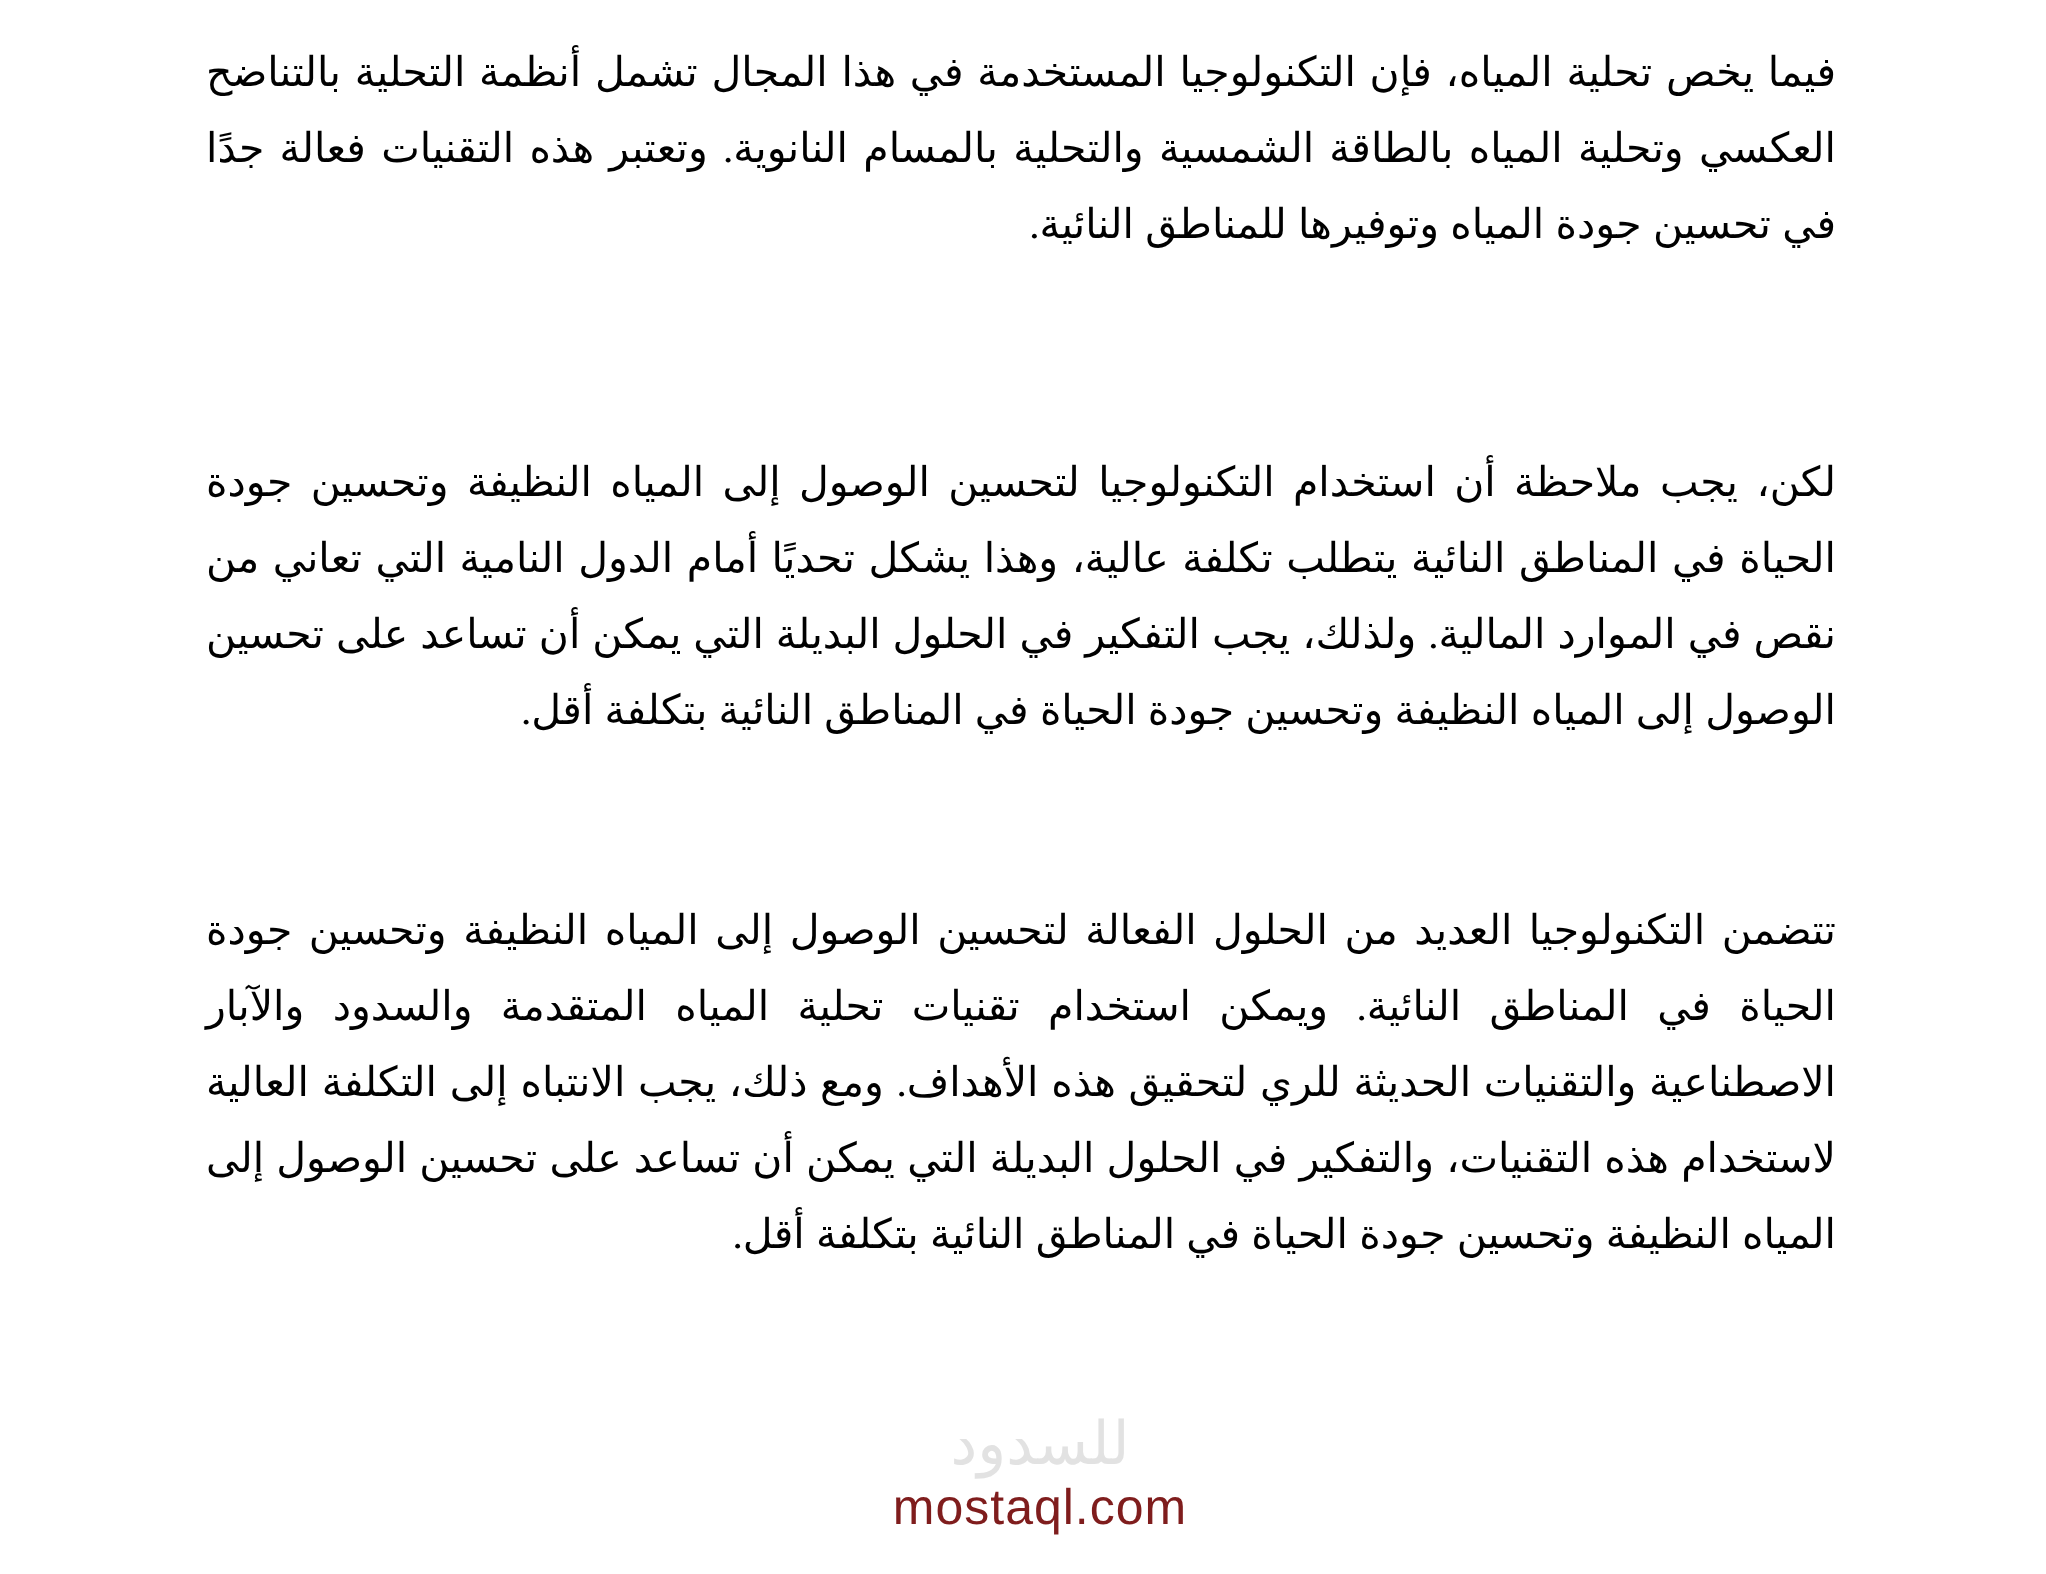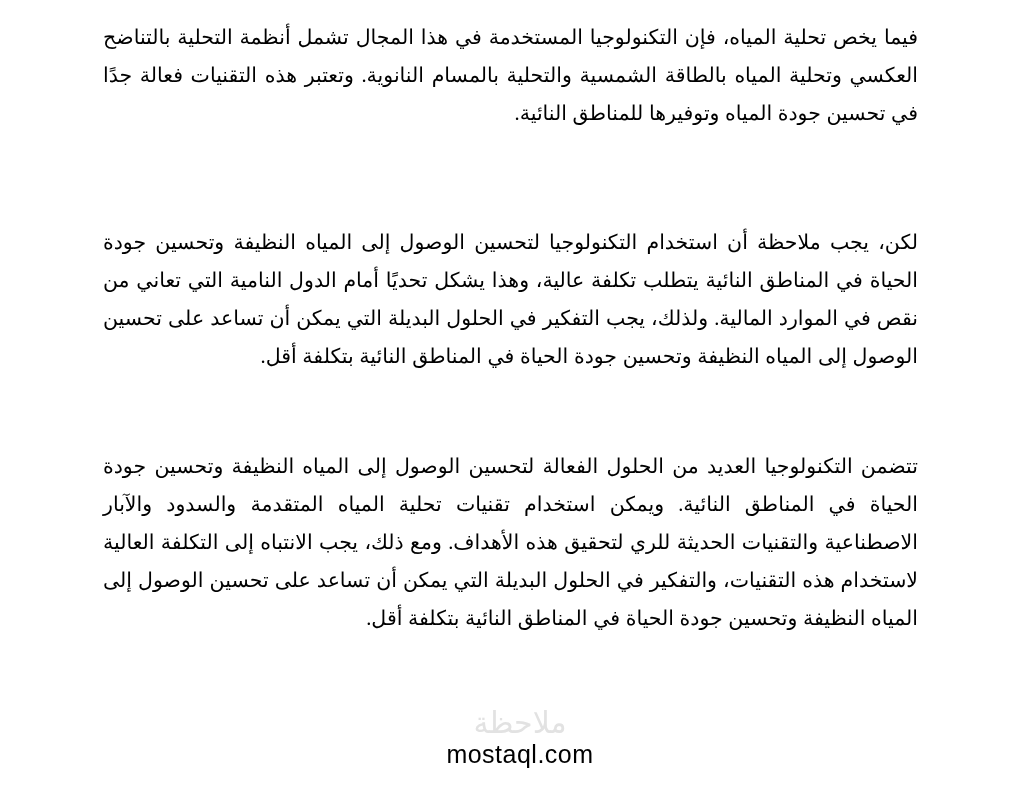--- a/index.html
+++ b/index.html
@@ -59,21 +59,21 @@
     font-family: "DejaVu Sans", sans-serif;
     font-size: 30px;
     color: #e2e2e2;
     line-height: 34px;
     letter-spacing: 1px;
     direction: rtl;
   }
   .watermark .wm-en {
     font-family: "Liberation Sans", sans-serif;
     font-size: 25px;
-    color: #000000;
+    color: #7f1d1d;
     line-height: 27px;
     letter-spacing: 0.5px;
     direction: ltr;
     margin-top: 1px;
   }
 </style>
 </head>
 <body>
 
 <div class="page">
@@ -89,17 +89,17 @@
 
     <p class="para">لكن، يجب ملاحظة أن استخدام التكنولوجيا لتحسين الوصول إلى المياه النظيفة وتحسين جودة الحياة في المناطق النائية يتطلب تكلفة عالية، وهذا يشكل تحديًا أمام الدول النامية التي تعاني من نقص في الموارد المالية. ولذلك، يجب التفكير في الحلول البديلة التي يمكن أن تساعد على تحسين الوصول إلى المياه النظيفة وتحسين جودة الحياة في المناطق النائية بتكلفة أقل.</p>
 
     <div class="gap-large2"></div>
 
     <p class="para">تتضمن التكنولوجيا العديد من الحلول الفعالة لتحسين الوصول إلى المياه النظيفة وتحسين جودة الحياة في المناطق النائية. ويمكن استخدام تقنيات تحلية المياه المتقدمة والسدود والآبار الاصطناعية والتقنيات الحديثة للري لتحقيق هذه الأهداف. ومع ذلك، يجب الانتباه إلى التكلفة العالية لاستخدام هذه التقنيات، والتفكير في الحلول البديلة التي يمكن أن تساعد على تحسين الوصول إلى المياه النظيفة وتحسين جودة الحياة في المناطق النائية بتكلفة أقل.</p>
 
   </div>
 
   <div class="watermark">
-    <div class="wm-ar">ملاحظة</div>
+    <div class="wm-ar">للسدود</div>
     <div class="wm-en">mostaql.com</div>
   </div>
 
 </div>
 
 </body></html>

